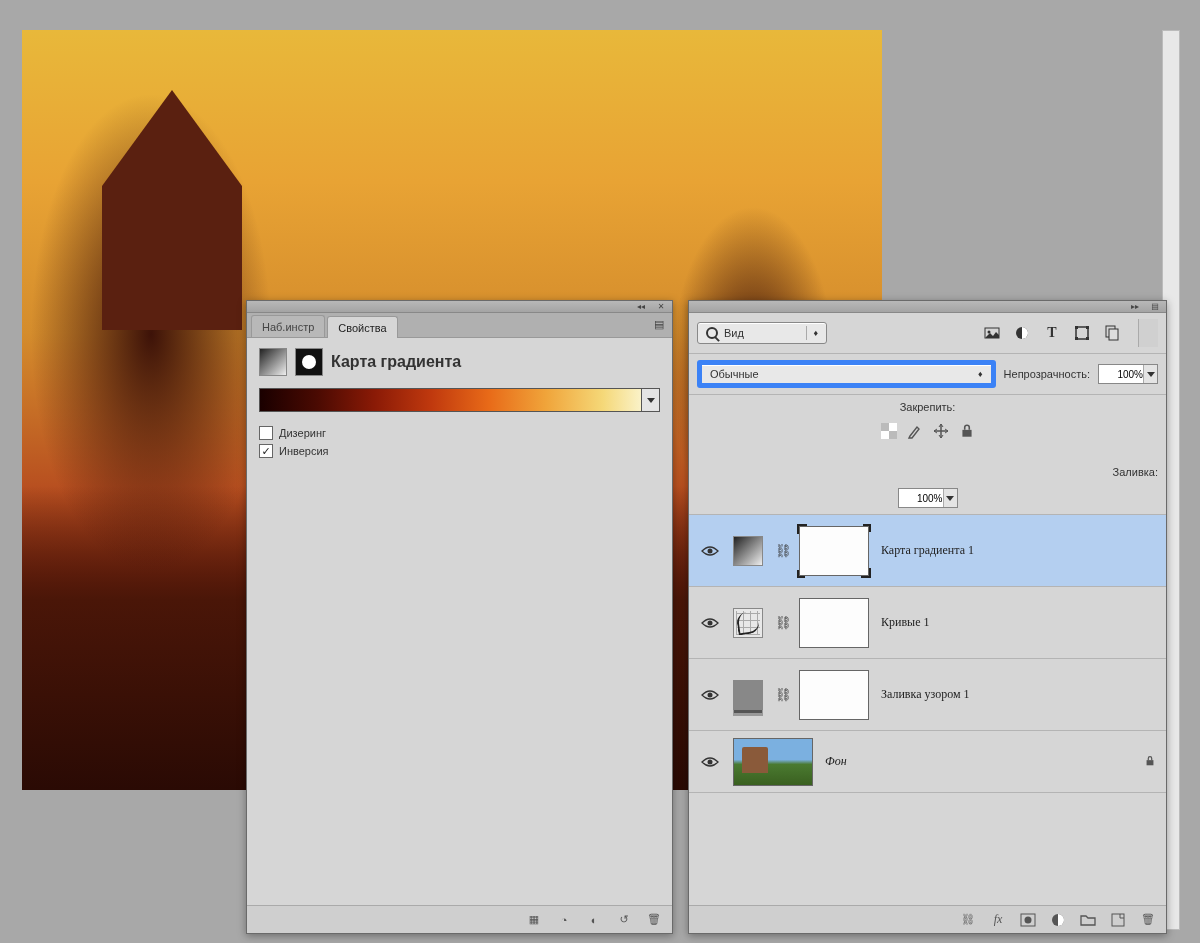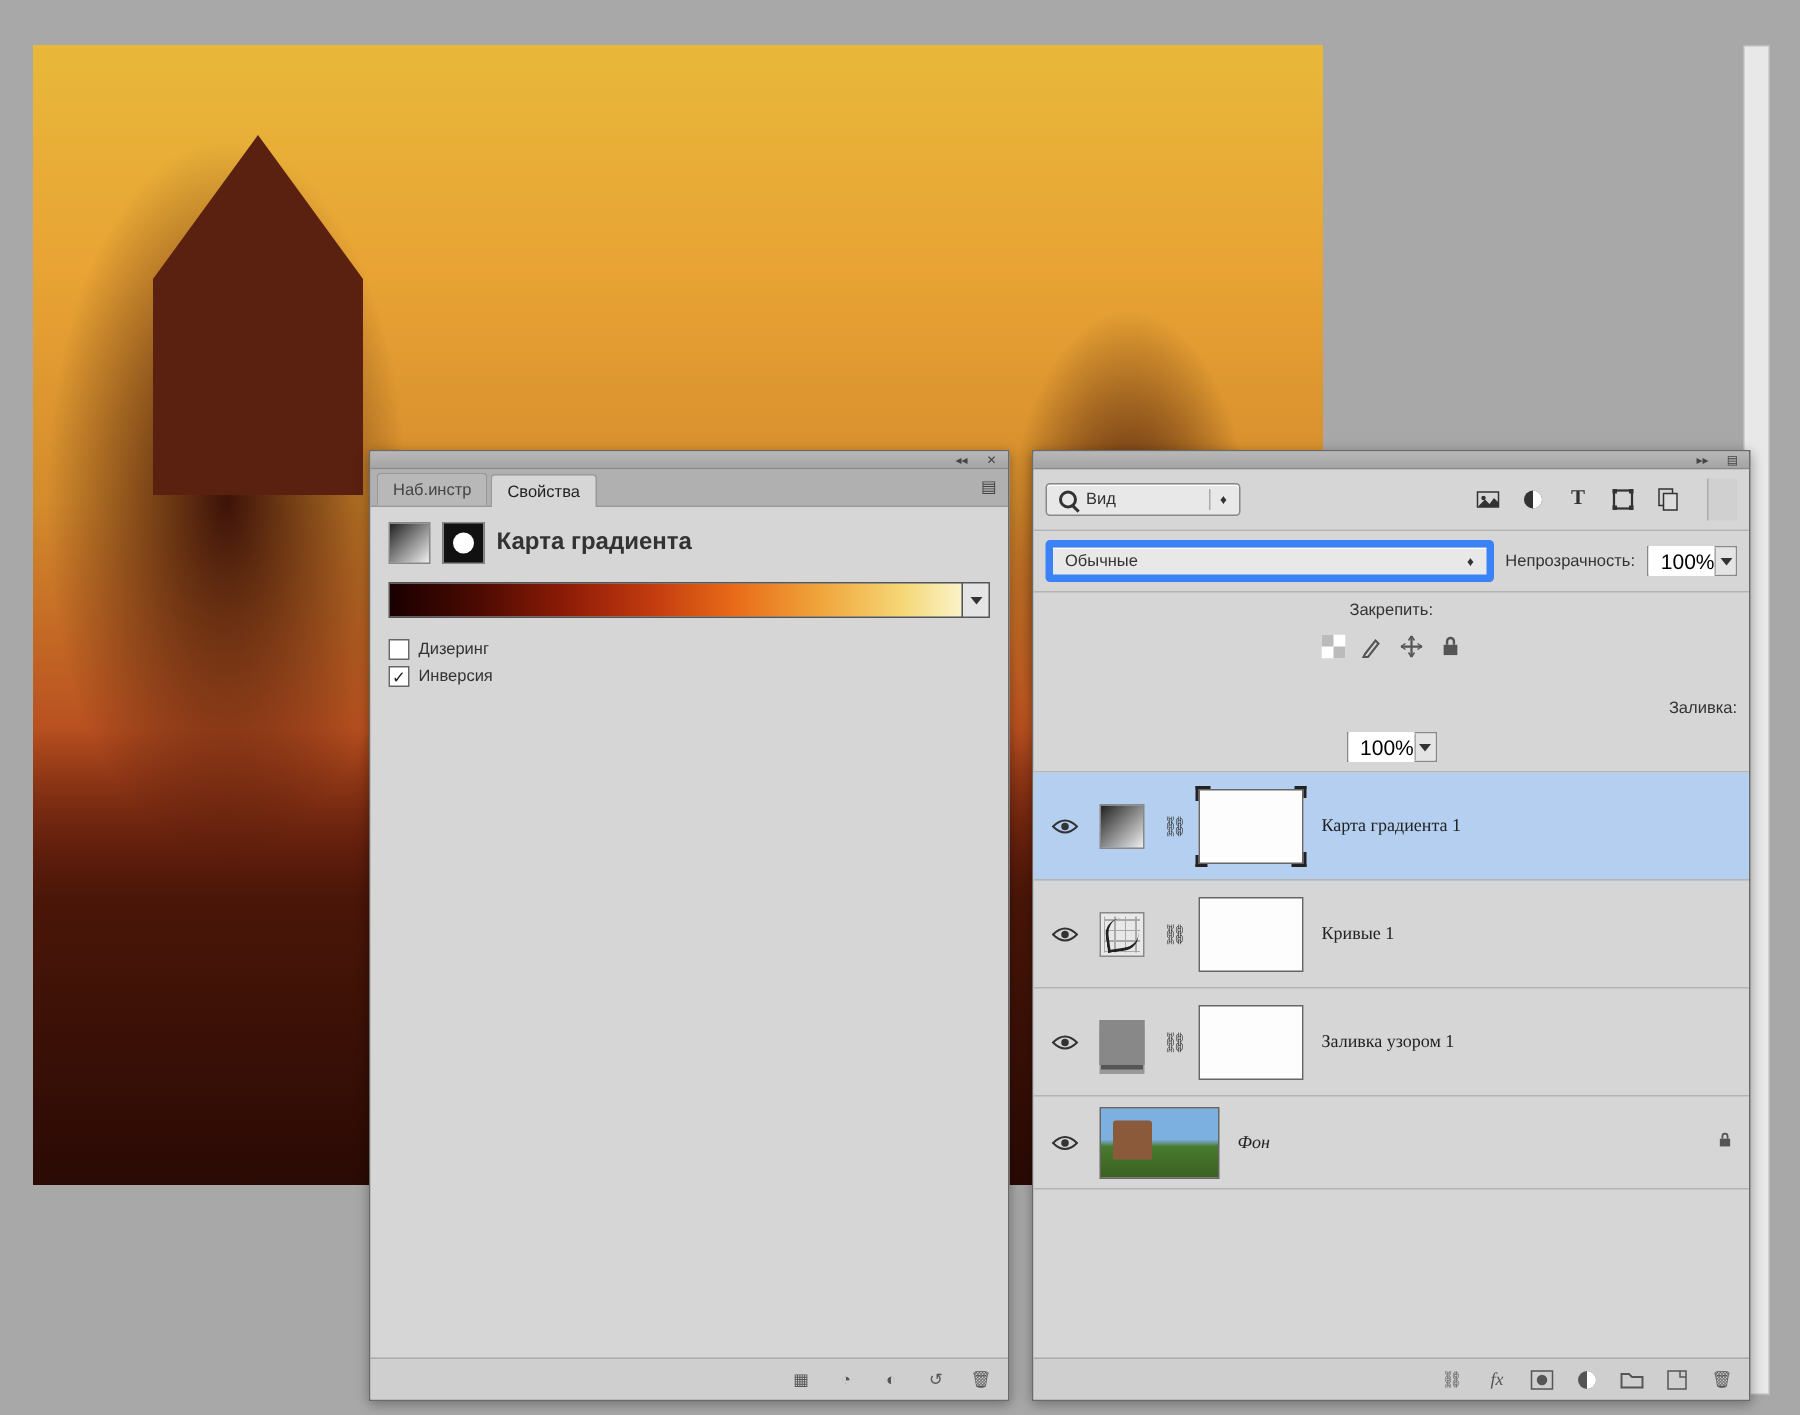--- a/index.html
+++ b/index.html
@@ -123,21 +123,21 @@
 .blend-dd {
   flex:1; display:flex; align-items:center; justify-content:space-between;
   border:5px solid #3b82f6; background:#e8e8e8; border-radius:3px;
   padding:3px 8px; cursor:pointer; box-shadow:inset 0 1px #fff;
 }
 .label-inline { font-size:11px; color:#333;}
 .pct-field {
   display:flex; align-items:center; border:1px solid #888; background:#fff;
   height:20px;
 }
-.pct-field input { width:44px; border:none; text-align:right; padding:2px 0; font-size:14px;}
+.pct-field input { width:44px; border:none; text-align:right; padding:2px 0; font-size:10px;}
 .pct-field .dd { width:14px; height:100%; border-left:1px solid #aaa; background:#e4e4e4; display:flex;align-items:center;justify-content:center;}
 
 .layers-toolbar3 {
   display:flex; align-items:center; padding:6px 8px; gap:10px;
   border-bottom:1px solid #b4b4b4;
   flex-direction:column;
 }
 .lock-icons { display:flex; gap:10px; align-items:center;}
 .licon { width:16px; height:16px; display:flex; align-items:center; justify-content:center; color:#555;}
 

